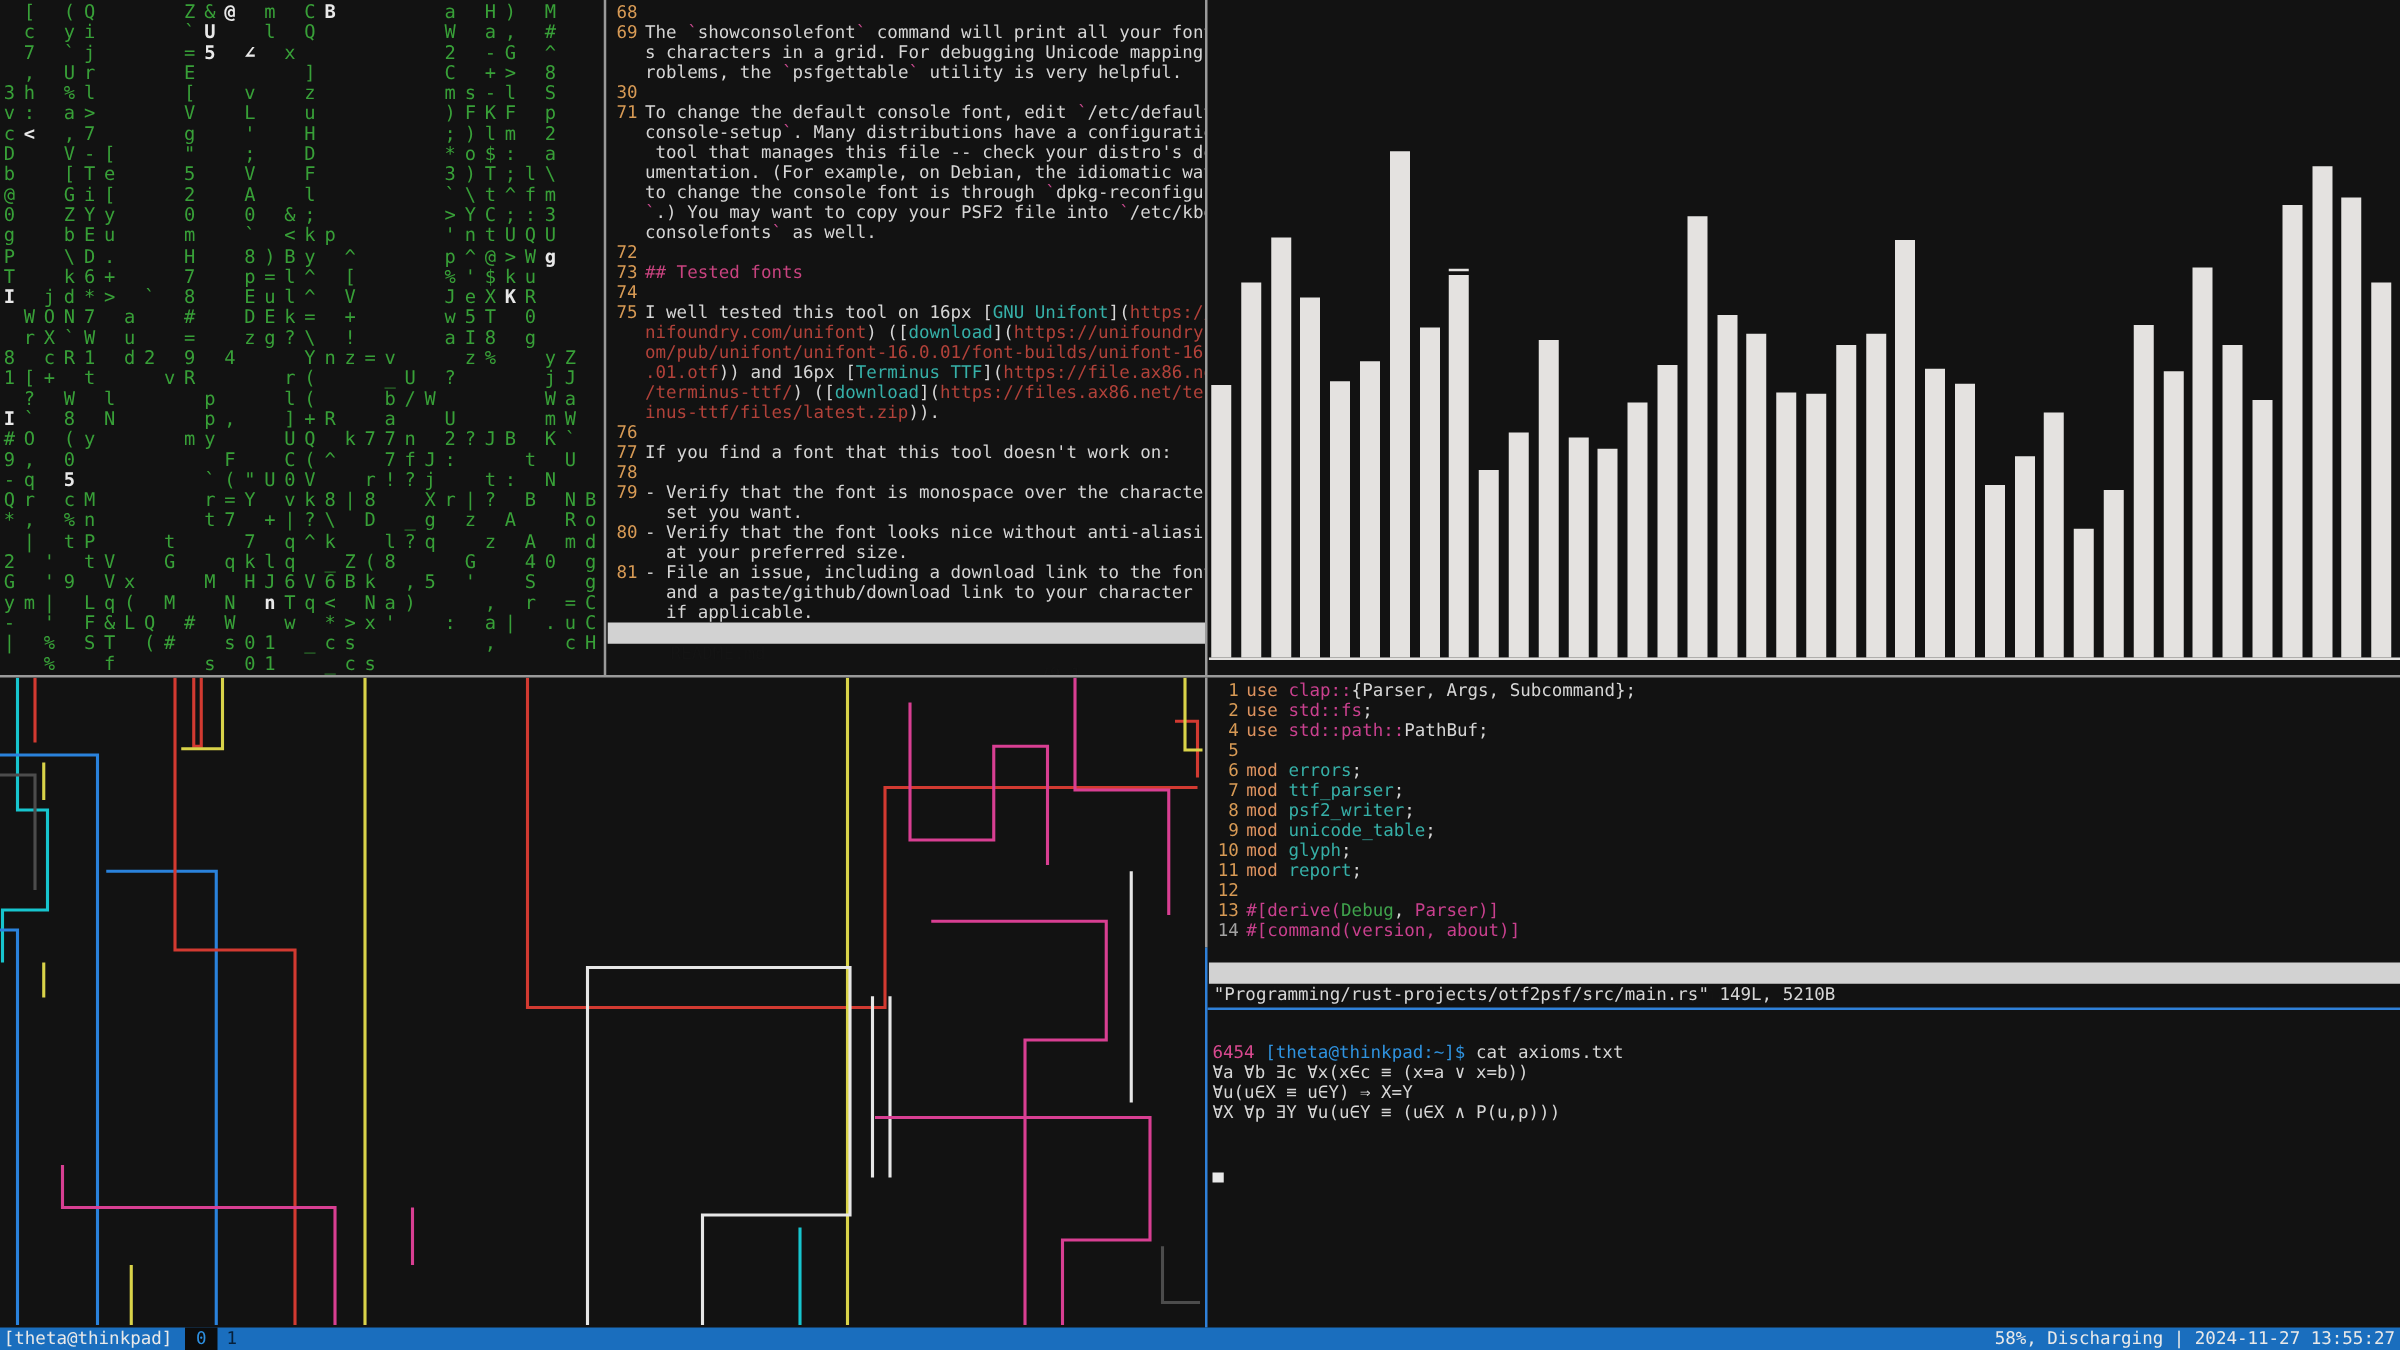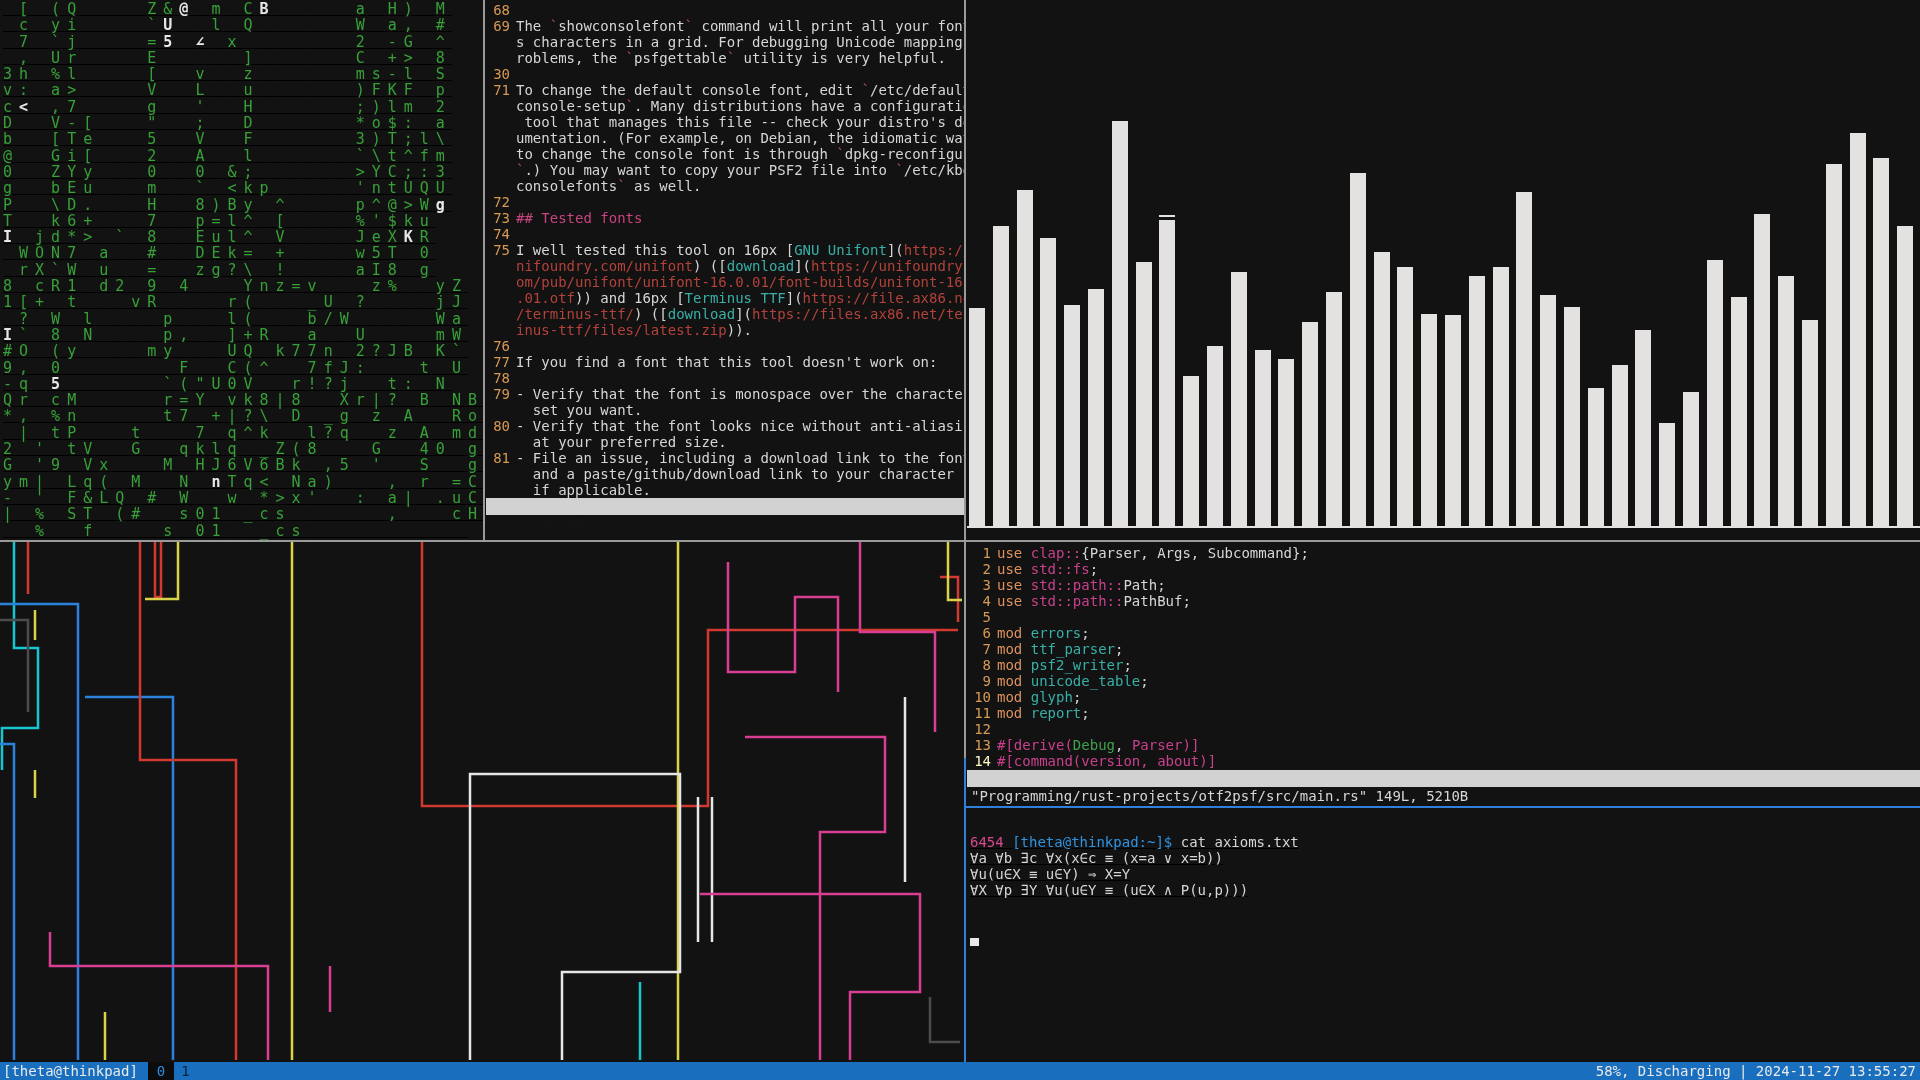--- a/index.html
+++ b/index.html
@@ -1,18 +1,18 @@
 <!DOCTYPE html>
 <html><head>
 <meta charset="utf-8">
 <style>
   html,body{margin:0;padding:0;background:#000;}
   #screen{position:relative;width:1920px;height:1080px;background:#121212;overflow:hidden;
           font-family:"DejaVu Sans Mono", monospace;}
-  .pane{position:absolute;overflow:hidden;text-decoration:underline;}
+  .pane{position:absolute;overflow:hidden;}
   
   #matrix{left:0;top:0;width:483px;height:540px;}
   #matrix pre{margin:0;padding:1px 0 0 3px;font-size:15px;line-height:16.3px;letter-spacing:7px;}
   #matrix pre span.head{font-weight:bold;}
   
   .vimrows .row{height:16px;line-height:16px;white-space:pre;font-size:14px;}
   .ln{display:inline-block;width:22px;text-align:right;margin-right:6px;}
   .s-tx{color:#d6d6d6}.s-tk{color:#c84a8e}.s-md{color:#c8437f}.s-lk{color:#36b0a8}
   .s-ur{color:#b2423a}.s-kw{color:#de935f}.s-ty{color:#c9408e}.s-fn{color:#36b0a8}
   .s-gr{color:#3fa24c}.s-ix{color:#d8498f}.s-pr{color:#2f93e0}
@@ -206,32 +206,31 @@
         <polyline points="930,455 930,500 960,500" fill="none" stroke="#4c4c4c" stroke-width="2.5"></polyline>
         <polyline points="105,470 105,518" fill="none" stroke="#d9d349" stroke-width="2.5"></polyline>
         <polyline points="640,440 640,518" fill="none" stroke="#17c5ce" stroke-width="2.5"></polyline>
         <polyline points="330,424 330,470" fill="none" stroke="#d83f92" stroke-width="2.5"></polyline>
       </svg></div>
 
   <div id="rust" class="pane">
     <div class="rows vimrows" id="rust-rows">
         <div class="row"><span class="ln s-kw" style="color: rgb(215, 154, 85);">1</span><span class="s-kw">use </span><span class="s-ty">clap::</span><span class="s-tx">{Parser, Args, Subcommand};</span></div>
         <div class="row"><span class="ln s-kw" style="color: rgb(215, 154, 85);">2</span><span class="s-kw">use </span><span class="s-ty">std::fs</span><span class="s-tx">;</span></div>
-        <div class="row"><span class="ln s-kw" style="color: rgb(215, 154, 85);">3</span><span class="s-kw">use </span><span class="s-ty">std::path::</span><span class="s-tx">Path;</span></div>
         <div class="row"><span class="ln s-kw" style="color: rgb(215, 154, 85);">4</span><span class="s-kw">use </span><span class="s-ty">std::path::</span><span class="s-tx">PathBuf;</span></div>
         <div class="row"><span class="ln s-kw" style="color: rgb(215, 154, 85);">5</span></div>
         <div class="row"><span class="ln s-kw" style="color: rgb(215, 154, 85);">6</span><span class="s-kw">mod </span><span class="s-fn">errors</span><span class="s-tx">;</span></div>
         <div class="row"><span class="ln s-kw" style="color: rgb(215, 154, 85);">7</span><span class="s-kw">mod </span><span class="s-fn">ttf_parser</span><span class="s-tx">;</span></div>
         <div class="row"><span class="ln s-kw" style="color: rgb(215, 154, 85);">8</span><span class="s-kw">mod </span><span class="s-fn">psf2_writer</span><span class="s-tx">;</span></div>
         <div class="row"><span class="ln s-kw" style="color: rgb(215, 154, 85);">9</span><span class="s-kw">mod </span><span class="s-fn">unicode_table</span><span class="s-tx">;</span></div>
         <div class="row"><span class="ln s-kw" style="color: rgb(215, 154, 85);">10</span><span class="s-kw">mod </span><span class="s-fn">glyph</span><span class="s-tx">;</span></div>
         <div class="row"><span class="ln s-kw" style="color: rgb(215, 154, 85);">11</span><span class="s-kw">mod </span><span class="s-fn">report</span><span class="s-tx">;</span></div>
         <div class="row"><span class="ln s-kw" style="color: rgb(215, 154, 85);">12</span></div>
         <div class="row"><span class="ln s-kw" style="color: rgb(215, 154, 85);">13</span><span class="s-ty">#[derive(</span><span class="s-gr">Debug</span><span class="s-tx">, </span><span class="s-ty">Parser)]</span></div>
-        <div class="row"><span class="ln s-kw" style="color: #fef9c3;">14</span><span class="s-ty">#[command(version, about)]</span></div>
+        <div class="row"><span class="ln s-kw" style="color: #a3a3a3;">14</span><span class="s-ty">#[command(version, about)]</span></div>
       </div>
     <div class="vstatus">
       <span>Programming/rust-projects/otf2psf/src/main.rs</span>
       <span class="pos">1,1</span>
       
     </div>
     <div class="msg">"Programming/rust-projects/otf2psf/src/main.rs" 149L, 5210B</div>
   </div>
 
   <div id="term" class="pane">

